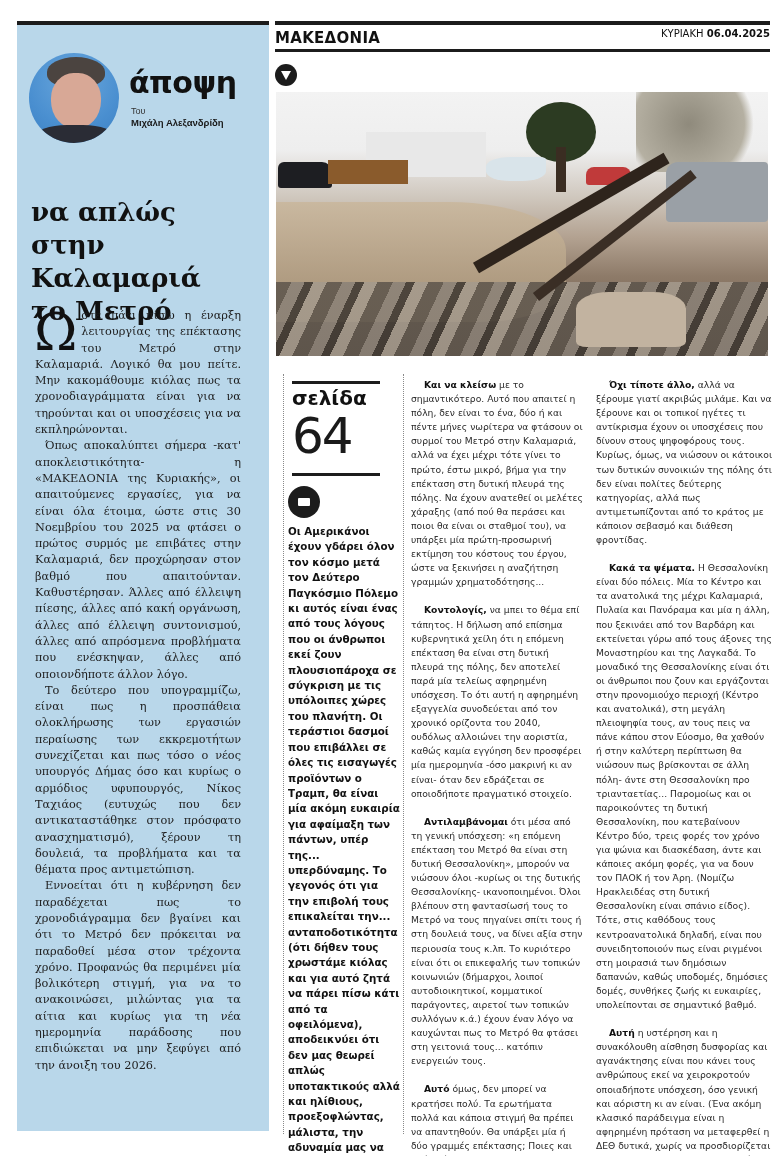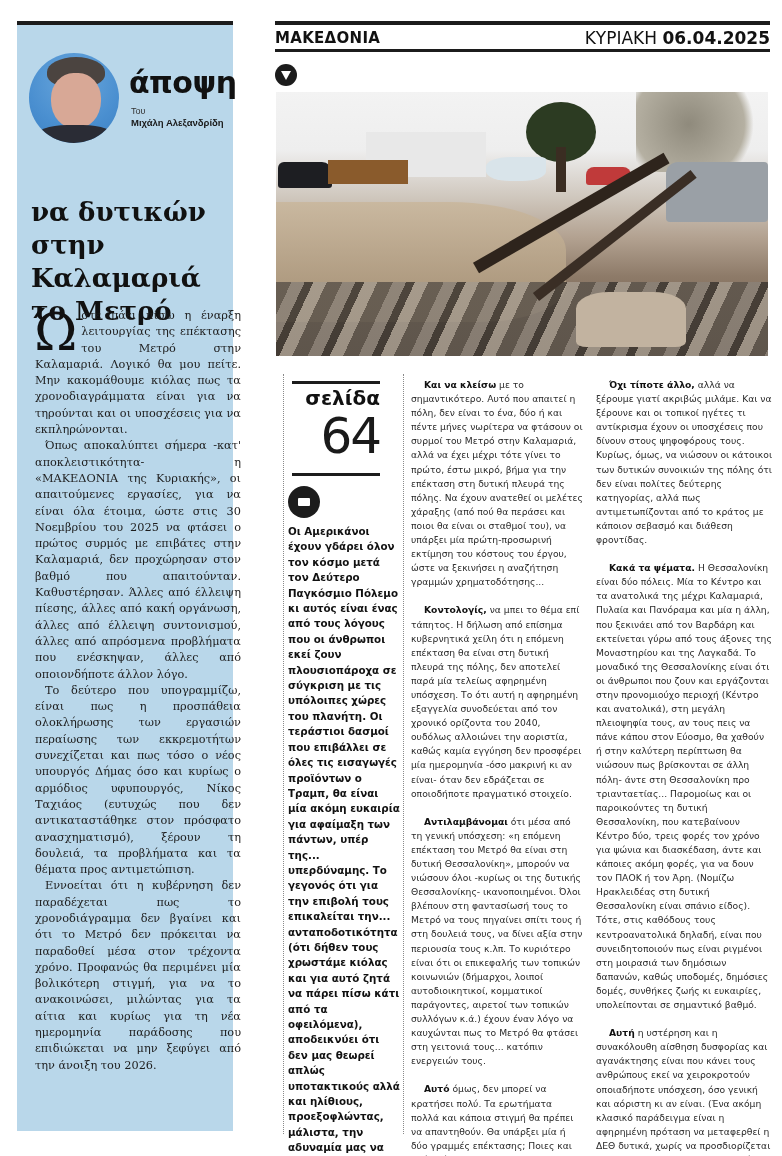--- a/index.html
+++ b/index.html
@@ -1,21 +1,21 @@
 <!DOCTYPE html>
 <html><head>
 <meta charset="utf-8">
 <style>
   * { box-sizing: border-box; margin: 0; padding: 0; }
   html, body { width: 782px; height: 1156px; background: #ffffff; overflow: hidden; }
   body { position: relative; font-family: "Liberation Sans", sans-serif; color: #1a1a1a; }
 
   
   .opinion {
-    position: absolute; left: 17px; top: 21px; width: 216px; height: 1110px;
+    position: absolute; left: 17px; top: 21px; width: 252px; height: 1110px;
     background: #b9d7ea; border-top: 4px solid #1c1c1c;
   }
   .op-head { position: absolute; left: 8px; top: 28px; width: 220px; height: 92px; }
   .avatar {
     position: absolute; left: 4px; top: 0; width: 90px; height: 90px; border-radius: 50%;
     background: radial-gradient(circle at 50% 30%, #6aa7dc 0%, #4a8fd0 60%, #3b7fc2 100%);
     overflow: hidden;
   }
   .avatar .hair { position: absolute; left: 18px; top: 4px; width: 58px; height: 30px; border-radius: 50% 50% 40% 40%; background: #4b4440; }
   .avatar .face { position: absolute; left: 22px; top: 20px; width: 50px; height: 56px; border-radius: 45% 45% 50% 50%; background: #d8a896; }
@@ -32,21 +32,21 @@
     font-family: "DejaVu Serif", serif; font-size: 11.3px; line-height: 16.3px; color: #1d1d1d;
     text-align: justify; hyphens: auto;
   }
   .op-body p { text-indent: 10px; }
   .op-body p.first { text-indent: 0; }
   .dropcap { float: left; font-family: "DejaVu Serif", serif; font-size: 52px; line-height: 44px; margin: 2px 4px 0 -2px; color: #111; }
 
   
   .masthead { position: absolute; left: 275px; top: 21px; width: 495px; height: 31px; border-top: 4px solid #1c1c1c; border-bottom: 3px solid #1c1c1c; }
   .paper-name { position: absolute; left: 0; top: 4px; font-family: "DejaVu Sans", sans-serif; font-weight: bold; font-size: 15px; letter-spacing: 0.3px; color: #111; }
-  .date-line { position: absolute; right: 0; top: 3px; font-family: "DejaVu Sans", sans-serif; font-size: 17px; color: #111; }
+  .date-line { position: absolute; right: 0; top: 3px; font-family: "DejaVu Sans", sans-serif; font-size: 10px; color: #111; }
   .date-line .day { font-weight: normal; }
   .date-line .date { font-weight: bold; }
 
   
   .caption-row { position: absolute; left: 275px; top: 64px; height: 22px; width: 495px; }
   .caption-icon { position: absolute; left: 0; top: 0; width: 22px; height: 22px; border-radius: 50%; background: #1c1c1c; }
   .caption-icon::after { content: ""; position: absolute; left: 6px; top: 7px; border-left: 5px solid transparent; border-right: 5px solid transparent; border-top: 9px solid #fff; }
   .caption-text { position: absolute; left: 28px; top: 6px; font-size: 9px; font-weight: bold; color: #222; margin-top: 48px; }
   .photo {
     position: absolute; left: 276px; top: 92px; width: 492px; height: 264px; overflow: hidden;
@@ -64,21 +64,21 @@
   .ph-trees { position: absolute; left: 360px; top: 0; width: 132px; height: 80px; background: radial-gradient(circle at 40% 40%, #8f8a7c, #b5b0a2 60%, transparent 70%); }
   .ph-beam1 { position: absolute; left: 200px; top: 170px; width: 220px; height: 12px; background: #2e241c; transform: rotate(-30deg); transform-origin: left center; }
   .ph-beam2 { position: absolute; left: 260px; top: 200px; width: 200px; height: 10px; background: #3a2e25; transform: rotate(-38deg); transform-origin: left center; }
   .ph-rocks { position: absolute; left: 0; top: 190px; width: 492px; height: 74px; background: repeating-linear-gradient(115deg, #5c544b 0 14px, #8a8177 14px 26px, #3c3630 26px 34px, #a49a8d 34px 46px); opacity: .85; }
   .ph-puddle { position: absolute; left: 300px; top: 200px; width: 110px; height: 55px; background: #c2b3a0; border-radius: 30% 30% 10% 10%; }
 
   
   .col-rule { position: absolute; top: 374px; height: 760px; border-left: 1px dotted #8a8a8a; }
 
   
-  .page-box { position: absolute; left: 292px; top: 381px; width: 88px; height: 95px; border-top: 3px solid #1c1c1c; border-bottom: 3px solid #1c1c1c; text-align: right; }
+  .page-box { position: absolute; left: 292px; top: 381px; width: 88px; height: 95px; border-top: 3px solid #1c1c1c; border-bottom: 3px solid #1c1c1c; text-align: left; }
   .page-label { display: block; font-family: "DejaVu Sans", sans-serif; font-weight: bold; font-size: 20px; margin-top: 2px; color: #111; }
   .page-num { display: block; font-family: "DejaVu Sans", sans-serif; font-weight: normal; font-size: 50px; line-height: 52px; letter-spacing: -2px; color: #1a1a1a; }
   .minus-icon { position: absolute; left: 288px; top: 486px; width: 32px; height: 32px; border-radius: 50%; background: #1c1c1c; }
   .minus-icon::after { content: ""; position: absolute; left: 10px; top: 12px; width: 12px; height: 8px; background: #fff; border-radius: 1px; }
   .minus-text {
     position: absolute; left: 288px; top: 524px; width: 112px;
     font-family: "DejaVu Sans", sans-serif; font-weight: bold; font-size: 10.3px; line-height: 15.4px; color: #111;
   }
 
   
@@ -100,21 +100,21 @@
       <div class="hair"></div>
       <div class="face"></div>
       <div class="shirt"></div>
     </div>
     <div class="kicker">άποψη</div>
     <div class="byline-pre">Του</div>
     <div class="byline">Μιχάλη Αλεξανδρίδη</div>
   </div>
   <h1 class="op-title">
     <br>
-    <span>να δυτικών</span><br>
+    <span>να απλώς</span><br>
     <span>στην Καλαμαριά</span><br>
     <span>το Μετρό</span>
   </h1>
   <div class="op-body">
     <p class="first"><span class="dropcap">Ώ</span><span>στε πάει πίσω η έναρξη λειτουργίας της επέκτασης του Μετρό στην Καλαμαριά. Λογικό θα μου πείτε. Μην κακομάθουμε κιόλας πως τα χρονοδιαγράμματα είναι για να τηρούνται και οι υποσχέσεις για να εκπληρώνονται.</span></p>
     <p>Όπως αποκαλύπτει σήμερα -κατ' αποκλειστικότητα- η «ΜΑΚΕΔΟΝΙΑ της Κυριακής», οι απαιτούμενες εργασίες, για να είναι όλα έτοιμα, ώστε στις 30 Νοεμβρίου του 2025 να φτάσει ο πρώτος συρμός με επιβάτες στην Καλαμαριά, δεν προχώρησαν στον βαθμό που απαιτούνταν. Καθυστέρησαν. Άλλες από έλλειψη πίεσης, άλλες από κακή οργάνωση, άλλες από έλλειψη συντονισμού, άλλες από απρόσμενα προβλήματα που ενέσκηψαν, άλλες από οποιονδήποτε άλλον λόγο.</p>
     <p>Το δεύτερο που υπογραμμίζω, είναι πως η προσπάθεια ολοκλήρωσης των εργασιών περαίωσης των εκκρεμοτήτων συνεχίζεται και πως τόσο ο νέος υπουργός Δήμας όσο και κυρίως ο αρμόδιος υφυπουργός, Νίκος Ταχιάος (ευτυχώς που δεν αντικαταστάθηκε στον πρόσφατο ανασχηματισμό), ξέρουν τη δουλειά, τα προβλήματα και τα θέματα προς αντιμετώπιση.</p>
     <p>Εννοείται ότι η κυβέρνηση δεν παραδέχεται πως το χρονοδιάγραμμα δεν βγαίνει και ότι το Μετρό δεν πρόκειται να παραδοθεί μέσα στον τρέχοντα χρόνο. Προφανώς θα περιμένει μία βολικότερη στιγμή, για να το ανακοινώσει, μιλώντας για τα αίτια και κυρίως για τη νέα ημερομηνία παράδοσης που επιδιώκεται να μην ξεφύγει από την άνοιξη του 2026.</p>
 
   </div>

